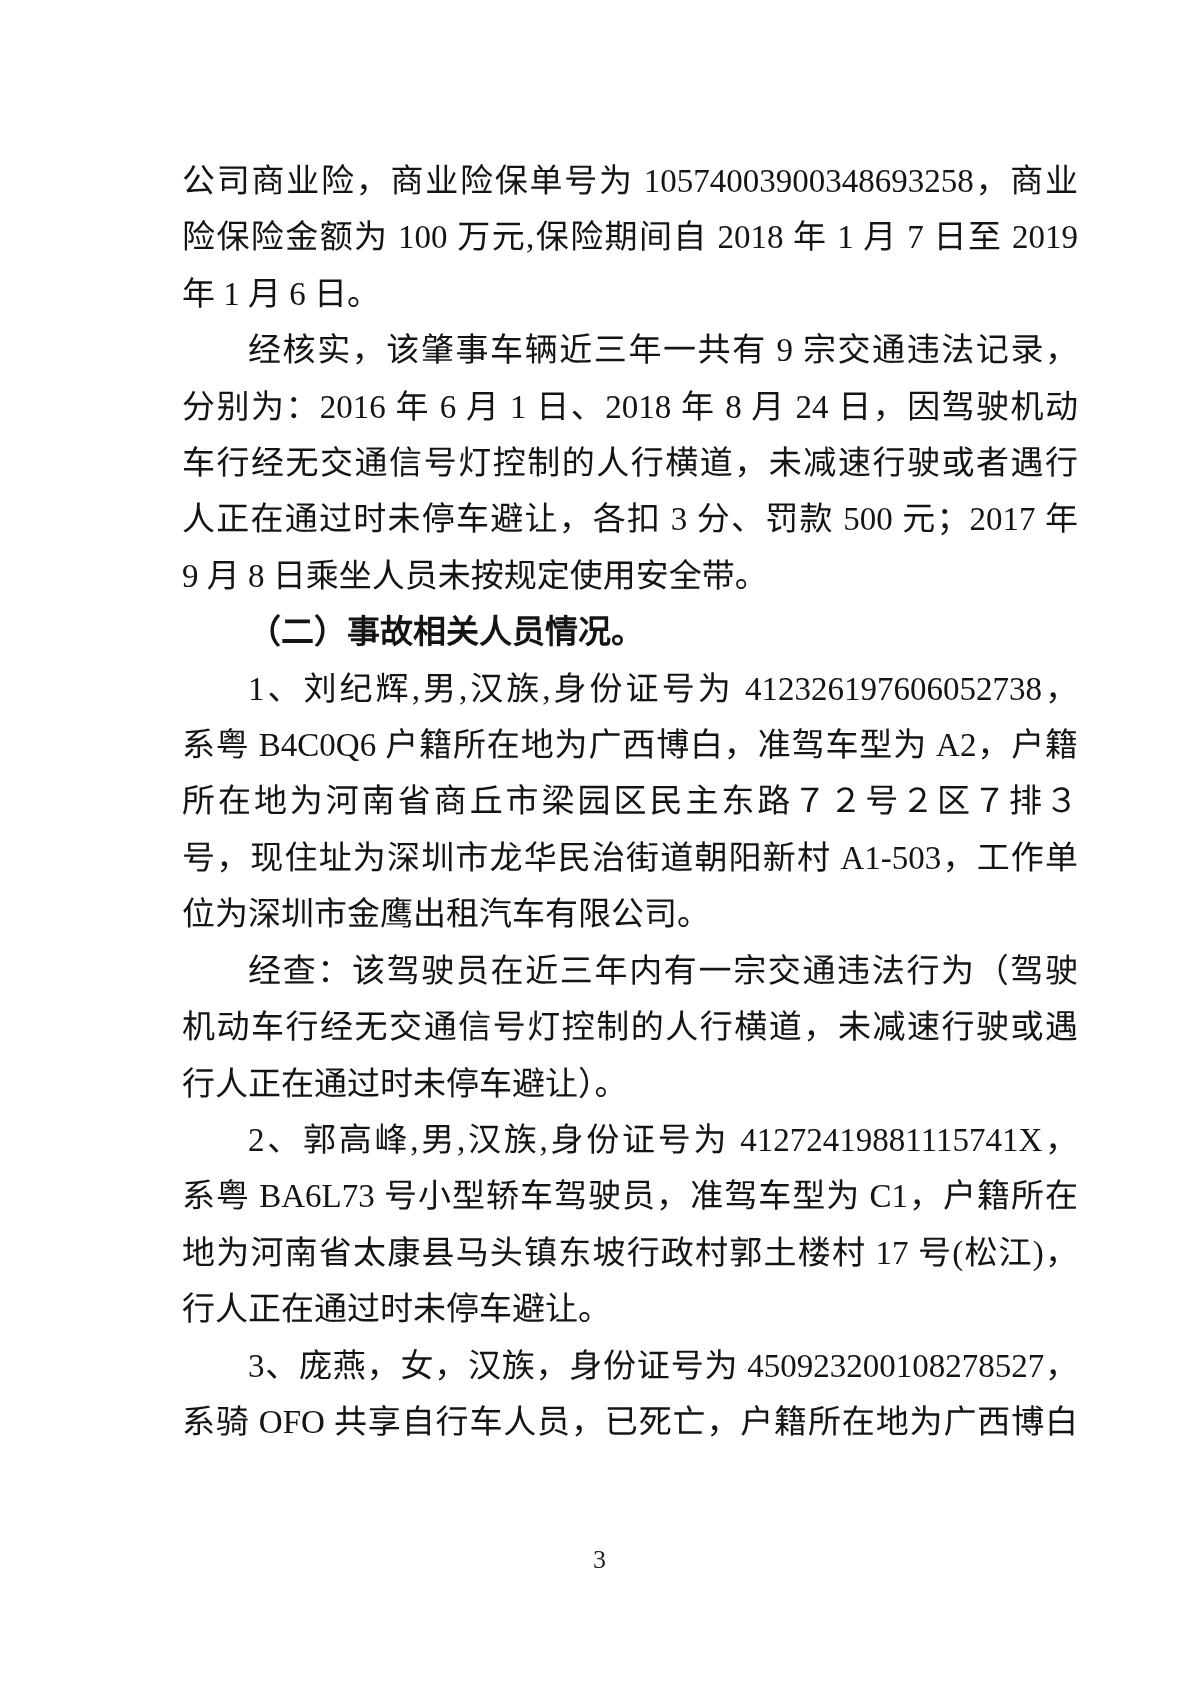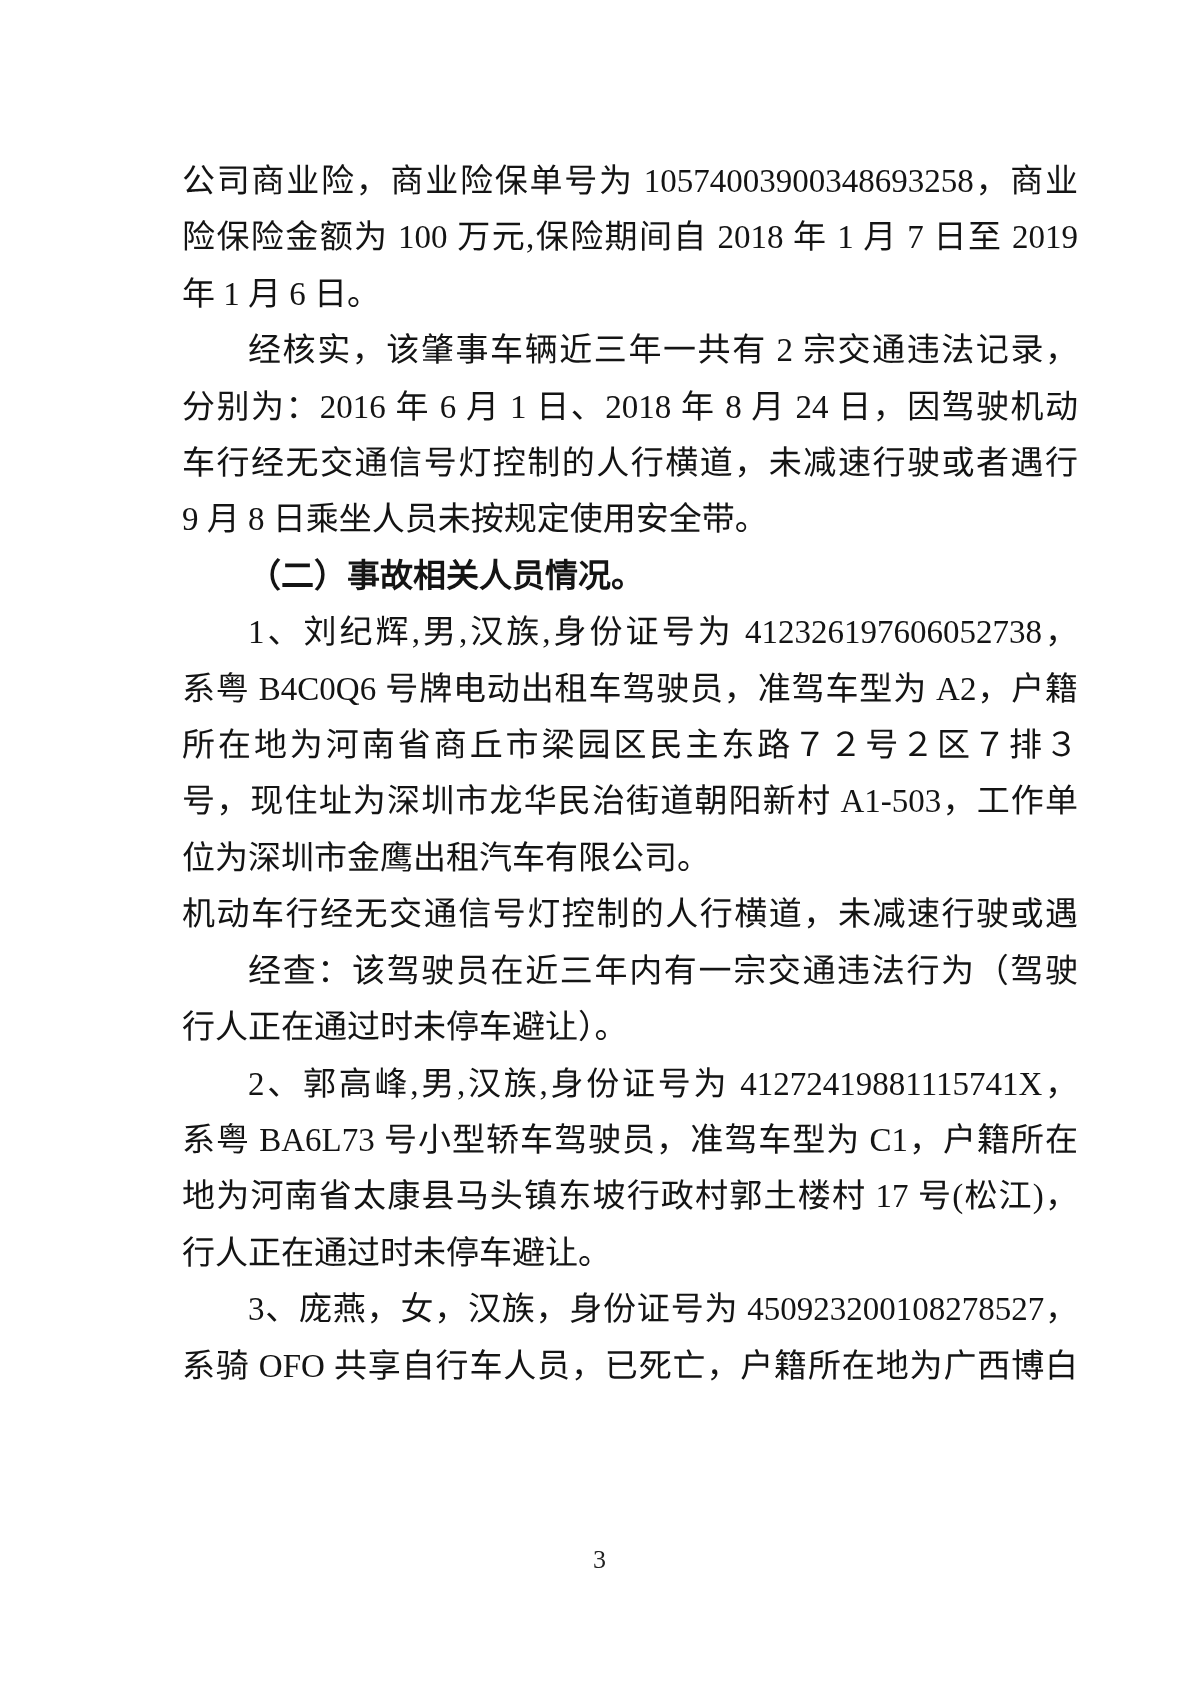--- a/index.html
+++ b/index.html
@@ -61,38 +61,39 @@
 <body>
 
 <div class="page">
   <main class="content" id="doc-body">
       <div class="para">
         <div class="line">公司商业险，商业险保单号为 10574003900348693258，商业</div>
         <div class="line">险保险金额为 100 万元,保险期间自 2018 年 1 月 7 日至 2019</div>
         <div class="line no-justify">年 1 月 6 日。</div>
       </div>
       <div class="para">
-        <div class="line indent">经核实，该肇事车辆近三年一共有 2 宗交通违法记录，</div>
+        <div class="line indent">经核实，该肇事车辆近三年一共有 9 宗交通违法记录，</div>
         <div class="line">分别为：2016 年 6 月 1 日、2018 年 8 月 24 日，因驾驶机动</div>
         <div class="line">车行经无交通信号灯控制的人行横道，未减速行驶或者遇行</div>
+        <div class="line">人正在通过时未停车避让，各扣 3 分、罚款 500 元；2017 年</div>
         <div class="line no-justify">9 月 8 日乘坐人员未按规定使用安全带。</div>
       </div>
       <div class="para heading">
         <div class="line no-justify indent">（二）事故相关人员情况。</div>
       </div>
       <div class="para">
         <div class="line indent">1、刘纪辉,男,汉族,身份证号为 412326197606052738，</div>
-        <div class="line">系粤 B4C0Q6 号牌电动出租车驾驶员，准驾车型为 A2，户籍</div>
+        <div class="line">系粤 B4C0Q6 户籍所在地为广西博白，准驾车型为 A2，户籍</div>
         <div class="line">所在地为河南省商丘市梁园区民主东路７２号２区７排３</div>
         <div class="line">号，现住址为深圳市龙华民治街道朝阳新村 A1-503，工作单</div>
         <div class="line no-justify">位为深圳市金鹰出租汽车有限公司。</div>
       </div>
       <div class="para">
+        <div class="line indent">经查：该驾驶员在近三年内有一宗交通违法行为（驾驶</div>
         <div class="line">机动车行经无交通信号灯控制的人行横道，未减速行驶或遇</div>
-        <div class="line indent">经查：该驾驶员在近三年内有一宗交通违法行为（驾驶</div>
         <div class="line no-justify">行人正在通过时未停车避让）。</div>
       </div>
       <div class="para">
         <div class="line indent">2、郭高峰,男,汉族,身份证号为 41272419881115741X，</div>
         <div class="line">系粤 BA6L73 号小型轿车驾驶员，准驾车型为 C1，户籍所在</div>
         <div class="line">地为河南省太康县马头镇东坡行政村郭土楼村 17 号(松江)，</div>
         <div class="line no-justify">行人正在通过时未停车避让。</div>
       </div>
       <div class="para">
         <div class="line indent">3、庞燕，女，汉族，身份证号为 450923200108278527，</div>

